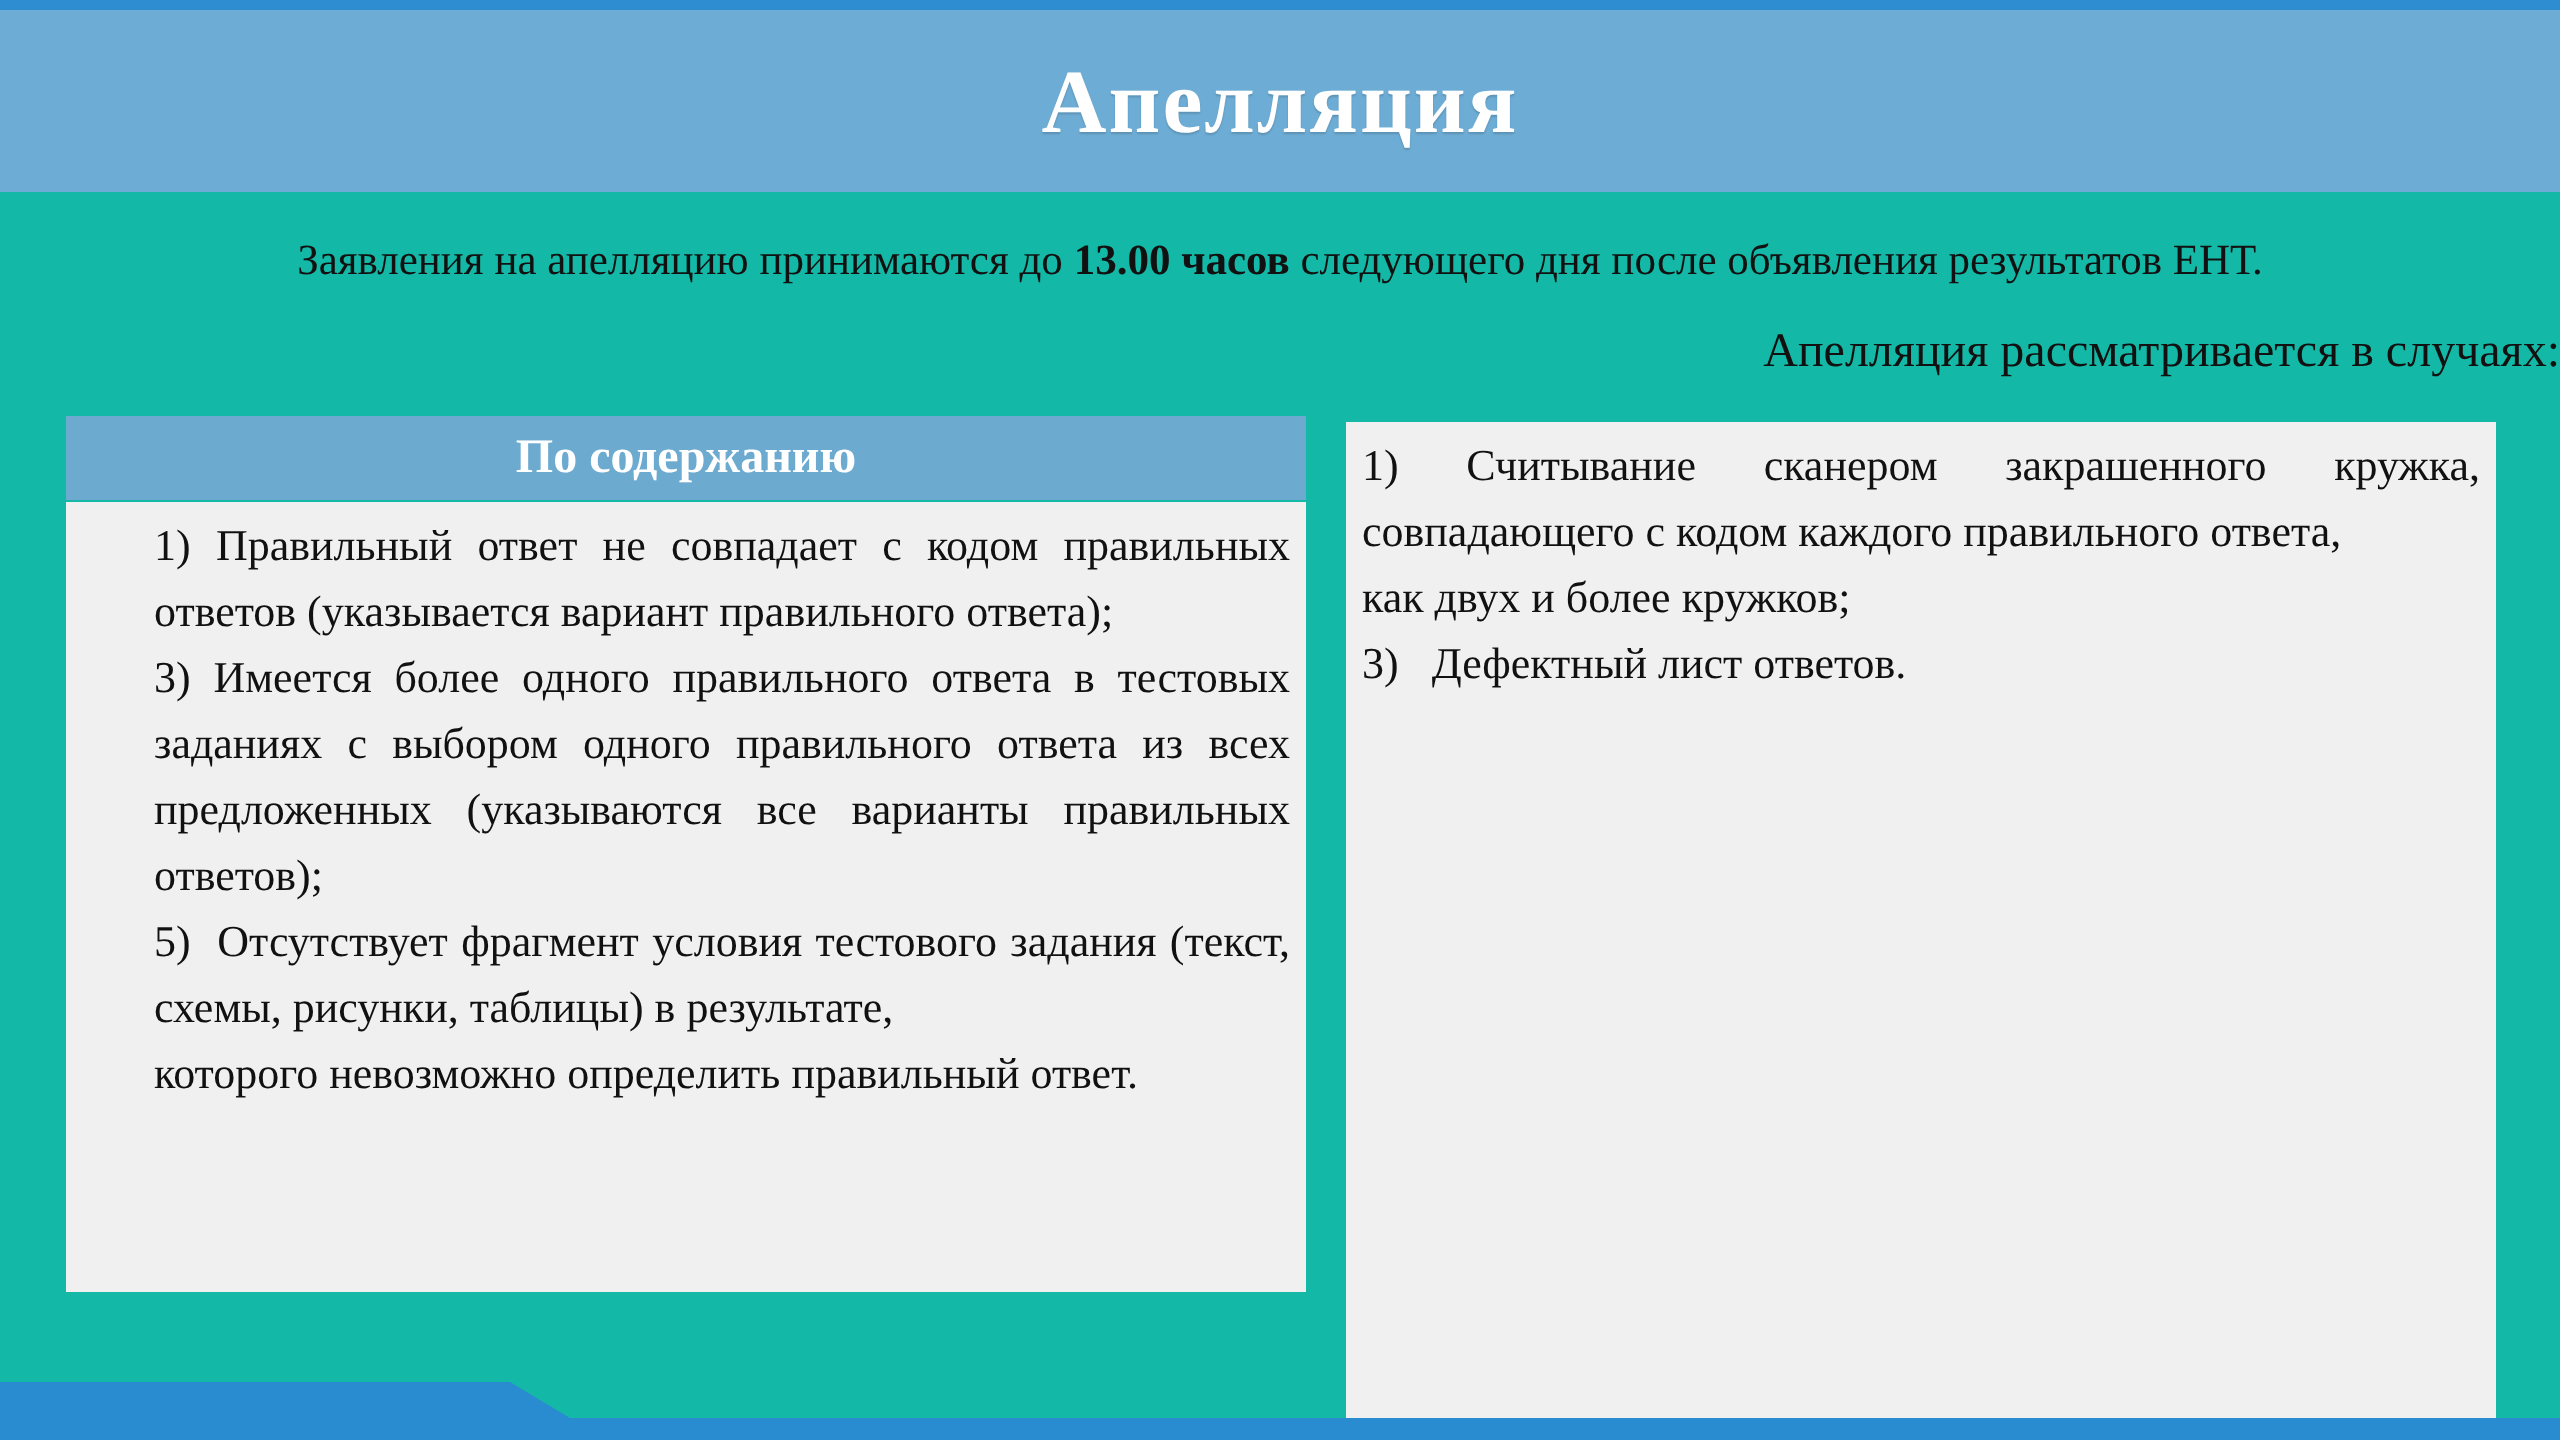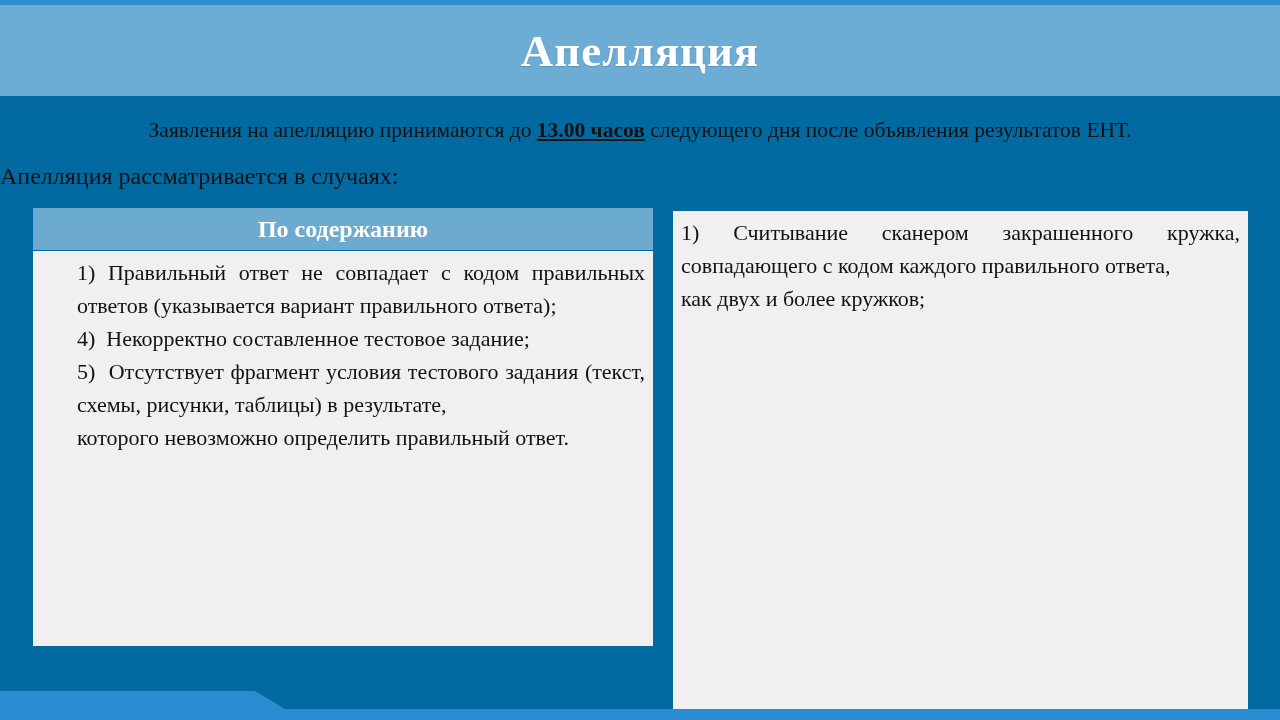--- a/index.html
+++ b/index.html
@@ -12,21 +12,21 @@
     --text-color: #111111;
   }
   * { margin: 0; padding: 0; box-sizing: border-box; }
   html, body { background: #ffffff; }
   body { font-family: "Liberation Serif", "DejaVu Serif", serif; }
 
   .slide {
     position: relative;
     width: 1280px;
     height: 720px;
-    background: #0369a1;
+    background: #14b8a6;
     overflow: hidden;
   }
 
   
   .top-strip {
     position: absolute;
     left: 0; top: 0;
     width: 1280px; height: 5px;
     background: var(--top-strip);
   }
@@ -51,28 +51,27 @@
   .intro-line {
     position: absolute;
     left: 0; top: 118px;
     width: 1280px;
     text-align: center;
     font-size: 21.5px;
     color: var(--text-color);
   }
   .intro-highlight {
     font-weight: bold;
-    text-decoration: underline;
     margin-top: 22px;
   }
   .subtitle-line {
     position: absolute;
     left: 0; top: 163px;
     width: 1280px;
-    text-align: left;
+    text-align: right;
     font-size: 24px;
     color: var(--text-color);
   }
 
   
   .column {
     position: absolute;
   }
   .column-left  { left: 33px;  top: 208px; width: 620px; }
   .column-right { left: 673px; top: 211px; width: 575px; }
@@ -127,29 +126,30 @@
   </div>
 
   <p class="intro-line"><span>Заявления на апелляцию принимаются до </span><span class="intro-highlight">13.00 часов</span><span> следующего дня после объявления результатов ЕНТ.</span></p>
 
   <p class="subtitle-line">Апелляция рассматривается в случаях:</p>
 
   <section class="column column-left">
     <header class="column-header">По содержанию</header>
     <div class="column-body">
       <p class="list-item">1) Правильный ответ не совпадает с кодом правильных ответов (указывается вариант правильного ответа);</p>
-      <p class="list-item">4)&nbsp; Некорректно составленное тестовое задание;</p>
+      <p class="list-item">3) Имеется более одного правильного ответа в тестовых заданиях с выбором одного правильного ответа из всех предложенных (указываются все варианты правильных ответов);</p>
       <p class="list-item">5)&nbsp; Отсутствует фрагмент условия тестового задания (текст, схемы, рисунки, таблицы) в результате,
 которого невозможно определить правильный ответ.</p>
     </div>
   </section>
 
   <section class="column column-right">
     <div class="column-body">
       <p class="list-item">1) Считывание сканером закрашенного кружка, совпадающего с кодом каждого правильного ответа,
 как двух и более кружков;</p>
+      <p class="list-item">3)&nbsp;&nbsp; Дефектный лист ответов.</p>
     </div>
   </section>
 
   <div class="bottom-bar"></div>
   <div class="bottom-ribbon"></div>
 
 </div>
 
 </body></html>

